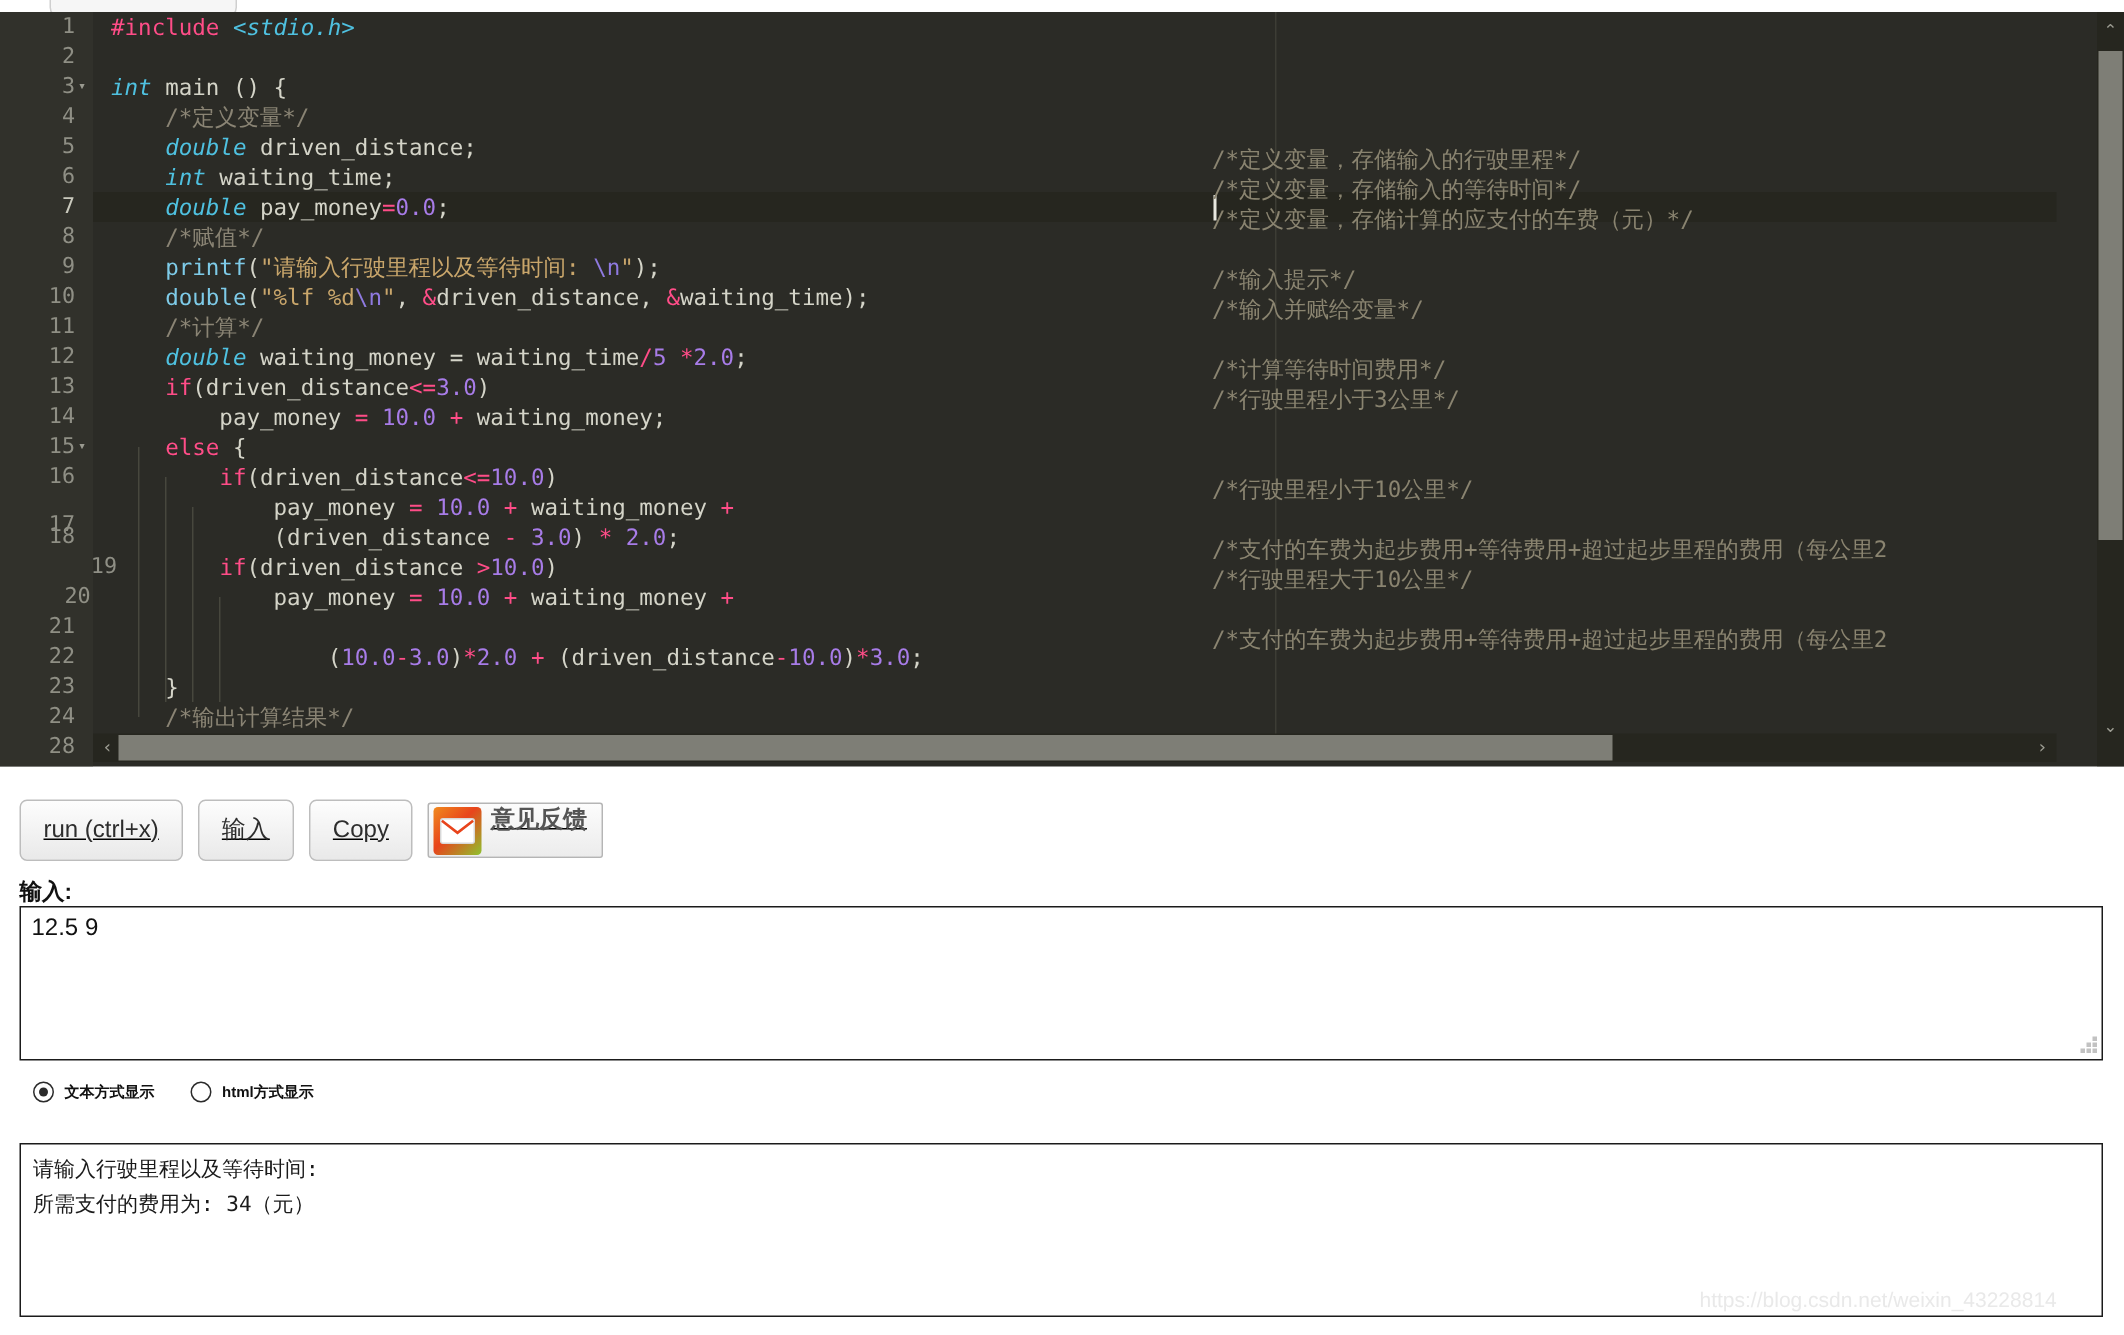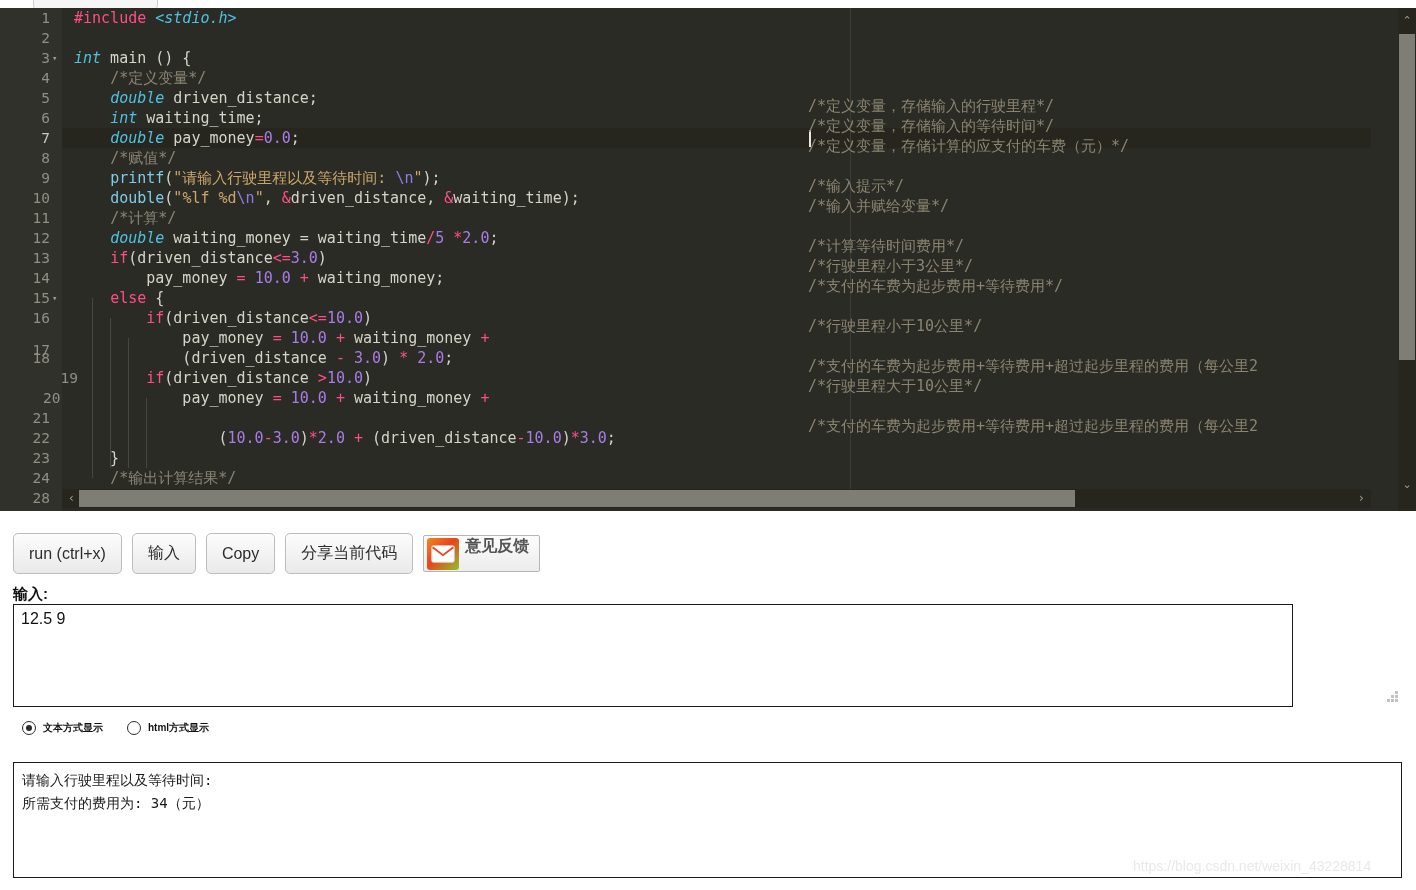--- a/index.html
+++ b/index.html
@@ -129,21 +129,21 @@
     color: #9d9d93; font-size: 12px;
     text-align: center; line-height: 19px;
     font-family: "DejaVu Sans", sans-serif;
   }
   #hleft  { left: 62px; }
   #hright { left: 1352px; }
 
   
   #toolbar {
     position: absolute; left: 13px; top: 533px;
-    display: flex; align-items: stretch; gap: 10px;
+    display: flex; align-items: stretch; gap: 10px; text-decoration: underline;
   }
   .btn {
     background: linear-gradient(#fdfdfd, #e9e9e9);
     border: 1px solid #bdbdbd;
     border-radius: 5px;
     padding: 0 15px;
     height: 41px;
     font-size: 16px;
     color: #2d2d2d;
     display: flex; align-items: center; justify-content: center;
@@ -177,21 +177,21 @@
   }
 
   
   #input-label {
     position: absolute; left: 13px; top: 585px;
     font-size: 15px; color: #111;
     font-weight: bold;
   }
   #input-textarea {
     position: absolute; left: 13px; top: 604px;
-    width: 1280px; height: 103px;
+    width: 1389px; height: 103px;
     border: 1px solid #1b1b1b;
     background: #fff;
     font-size: 16px;
     color: #111;
     padding: 5px 7px;
     font-family: "Liberation Sans", sans-serif;
     resize: none;
     outline: none;
   }
   #input-grip {
@@ -323,21 +323,20 @@
   <div class="code" style="top:460px;">    <span class="cm">/*输出计算结果*/</span></div>
   <div class="code" style="top:480px;">    <span class="fn">printf</span>(<span class="st">"所需支付的费用为: </span><span class="nu">%.0lf</span><span class="st">（元） </span><span class="esc">\n</span><span class="st">"</span>, pay_money);<span class="cm">/*输出提示*/</span></div>
 
   <div class="cmt" style="top:88px;">/*定义变量，存储输入的行驶里程*/</div>
   <div class="cmt" style="top:108px;">/*定义变量，存储输入的等待时间*/</div>
   <div class="cmt" style="top:128px;">/*定义变量，存储计算的应支付的车费（元）*/</div>
   <div class="cmt" style="top:168px;">/*输入提示*/</div>
   <div class="cmt" style="top:188px;">/*输入并赋给变量*/</div>
   <div class="cmt" style="top:228px;">/*计算等待时间费用*/</div>
   <div class="cmt" style="top:248px;">/*行驶里程小于3公里*/</div>
-  <div class="cmt" style="top:268px;">/*支付的车费为起步费用+等待费用*/</div>
   <div class="cmt" style="top:308px;">/*行驶里程小于10公里*/</div>
   <div class="cmt" style="top:348px;">/*支付的车费为起步费用+等待费用+超过起步里程的费用（每公里2</div>
   <div class="cmt" style="top:368px;">/*行驶里程大于10公里*/</div>
   <div class="cmt" style="top:408px;">/*支付的车费为起步费用+等待费用+超过起步里程的费用（每公里2</div>
 
   <div id="vtrack">
     <div class="vbtn" id="vup">⌃</div>
     <div id="vthumb"></div>
     <div class="vbtn" id="vdn">⌄</div>
   </div>
@@ -345,21 +344,20 @@
   <div id="htrack"></div>
   <div id="hthumb"></div>
   <div class="hbtn" id="hleft">‹</div>
   <div class="hbtn" id="hright">›</div>
 </div>
 
 <div id="toolbar">
   <div class="btn">run (ctrl+x)</div>
   <div class="btn">输入</div>
   <div class="btn">Copy</div>
-  <div class="btn">分享当前代码</div>
   <div id="feedback-button">
     <span id="feedback-icon">
       <svg width="24" height="18" viewBox="0 0 24 18">
         <rect x="0.8" y="0.8" width="22.4" height="16.4" rx="1.5" fill="#ffffff" stroke="#d8d8d8" stroke-width="1"></rect>
         <path d="M1.6 2.2 L12 10.2 L22.4 2.2" fill="none" stroke="#e8441c" stroke-width="1.8"></path>
       </svg>
     </span>
     <span id="feedback-label">意见反馈</span>
   </div>
 </div>

